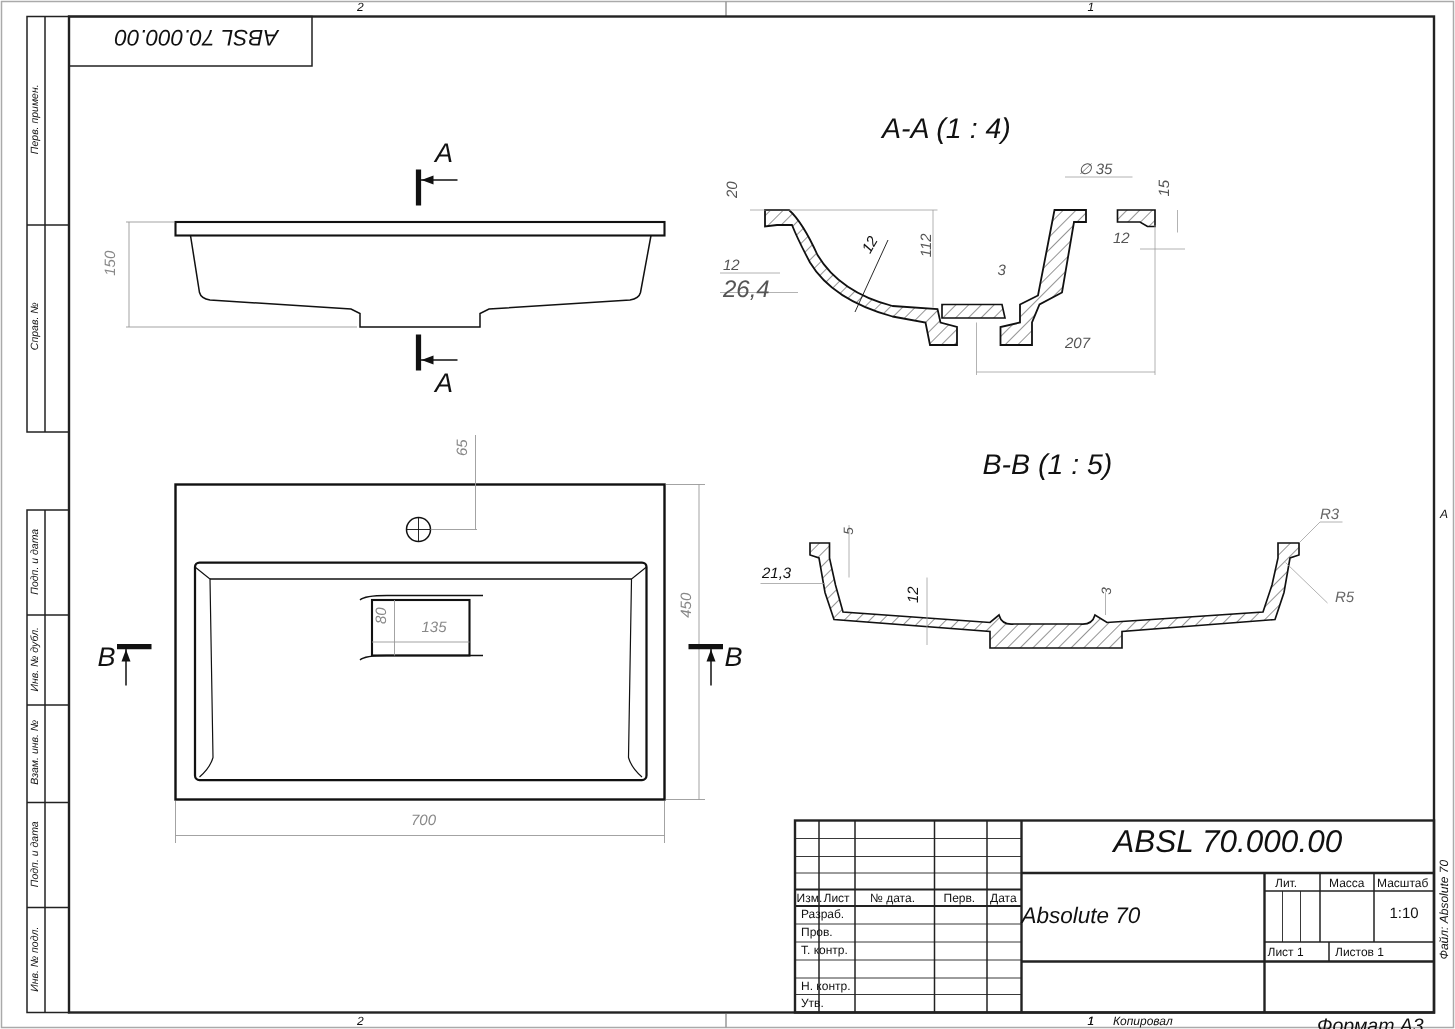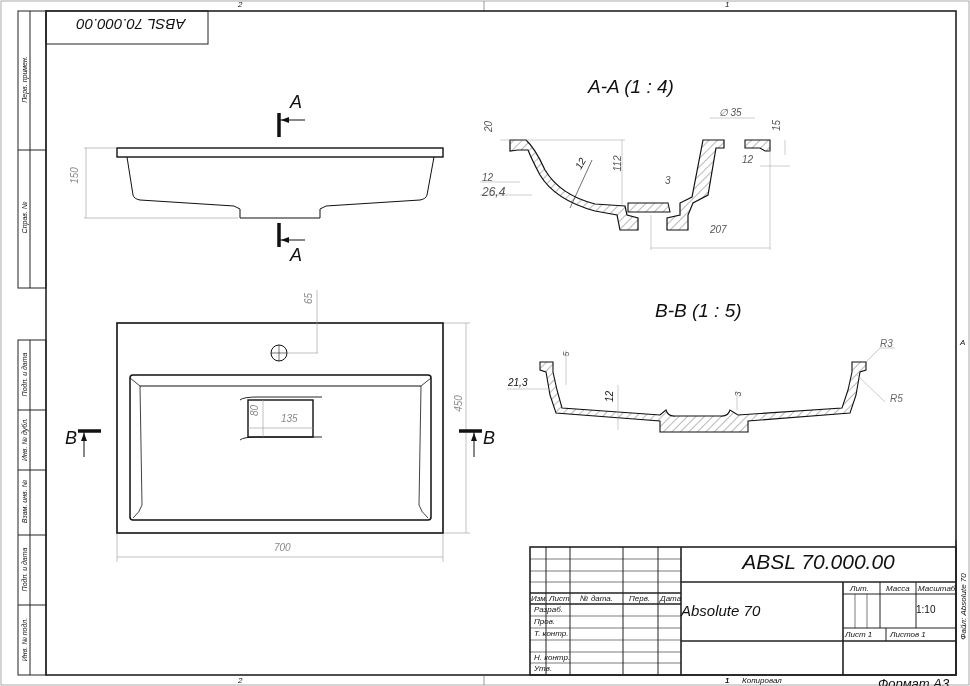--- a/index.html
+++ b/index.html
@@ -1,20 +1,20 @@
 <!DOCTYPE html>
 <html><head>
 <meta charset="utf-8">
 <style>
   html, body { margin:0; padding:0; }
   body { width:970px; height:686px; background:#fff; position:relative; overflow:hidden;
          font-family:"Liberation Sans", sans-serif; color:#111; }
   .abs { position:absolute; }
   .it { font-style:italic; }
-  .tb-cell { position:absolute; font-size:8px; font-style:italic; white-space:nowrap; }
+  .tb-cell { position:absolute; font-size:8px; white-space:nowrap; }
 </style>
 </head>
 <body>
 
 <svg class="abs" style="left:0;top:0" width="970" height="686" viewBox="0 0 970 686">
 
   <rect x="1" y="1" width="968" height="684" fill="none" stroke="#aaa" stroke-width="1"></rect>
 
   <line x1="484" y1="1" x2="484" y2="11" stroke="#999" stroke-width="1"></line>
   <line x1="484" y1="676" x2="484" y2="685" stroke="#999" stroke-width="1"></line>
@@ -183,21 +183,21 @@
 <div class="abs it" style="left:450px;top:398px;font-size:10px;color:#888;transform:rotate(-90deg)">450</div>
 <div class="abs it" style="left:303px;top:293px;font-size:10px;color:#888;transform:rotate(-90deg)">65</div>
 <div class="abs it" style="left:249px;top:405px;font-size:10px;color:#888;transform:rotate(-90deg)">80</div>
 <div class="abs it" style="left:281px;top:413px;font-size:10px;color:#888">135</div>
 <div class="abs it" style="left:65px;top:428px;font-size:18px">B</div>
 <div class="abs it" style="left:483px;top:428px;font-size:18px">B</div>
 
 <div class="abs it" style="left:588px;top:76px;font-size:19px">A-A (1 : 4)</div>
 <div class="abs it" style="left:483px;top:121px;font-size:10px;color:#555;transform:rotate(-90deg)">20</div>
 <div class="abs it" style="left:482px;top:172px;font-size:10px;color:#555">12</div>
-<div class="abs it" style="left:482px;top:185px;font-size:12px;color:#555">26,4</div>
+<div class="abs it" style="left:482px;top:185px;font-size:16px;color:#555">26,4</div>
 <div class="abs it" style="left:575px;top:158px;font-size:10px;color:#111;transform:rotate(-60deg)">12</div>
 <div class="abs it" style="left:610px;top:158px;font-size:10px;color:#555;transform:rotate(-90deg)">112</div>
 <div class="abs it" style="left:665px;top:175px;font-size:10px;color:#555">3</div>
 <div class="abs it" style="left:719px;top:107px;font-size:10px;color:#555">∅ 35</div>
 <div class="abs it" style="left:771px;top:120px;font-size:10px;color:#555;transform:rotate(-90deg)">15</div>
 <div class="abs it" style="left:742px;top:154px;font-size:10px;color:#555">12</div>
 <div class="abs it" style="left:710px;top:224px;font-size:10px;color:#555">207</div>
 
 <div class="abs it" style="left:655px;top:300px;font-size:19px">B-B (1 : 5)</div>
 <div class="abs it" style="left:563px;top:349px;font-size:9px;color:#555;transform:rotate(-90deg)">5</div>
@@ -218,15 +218,15 @@
 
 <div class="tb-cell" style="left:534px;top:605px">Разраб.</div>
 <div class="tb-cell" style="left:534px;top:617px">Пров.</div>
 <div class="tb-cell" style="left:534px;top:629px">Т. контр.</div>
 <div class="tb-cell" style="left:534px;top:653px">Н. контр.</div>
 <div class="tb-cell" style="left:534px;top:664px">Утв.</div>
 
 <div class="tb-cell" style="left:850px;top:584px">Лит.</div>
 <div class="tb-cell" style="left:886px;top:584px">Масса</div>
 <div class="tb-cell" style="left:918px;top:584px">Масштаб</div>
-<div class="abs" style="left:916px;top:604px;width:40px;font-size:10px">1:10</div>
+<div class="abs" style="left:916px;top:604px;width:40px;text-align:center;font-size:10px">1:10</div>
 <div class="tb-cell" style="left:845px;top:630px">Лист 1</div>
 <div class="tb-cell" style="left:890px;top:630px">Листов 1</div>
 
 </body></html>

